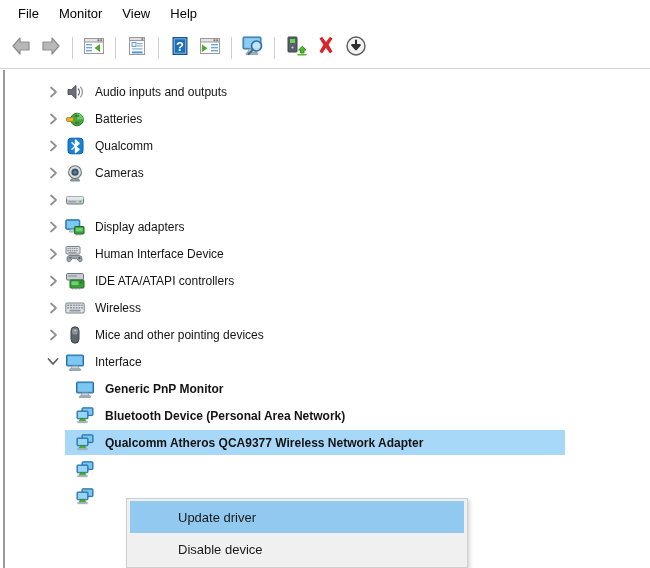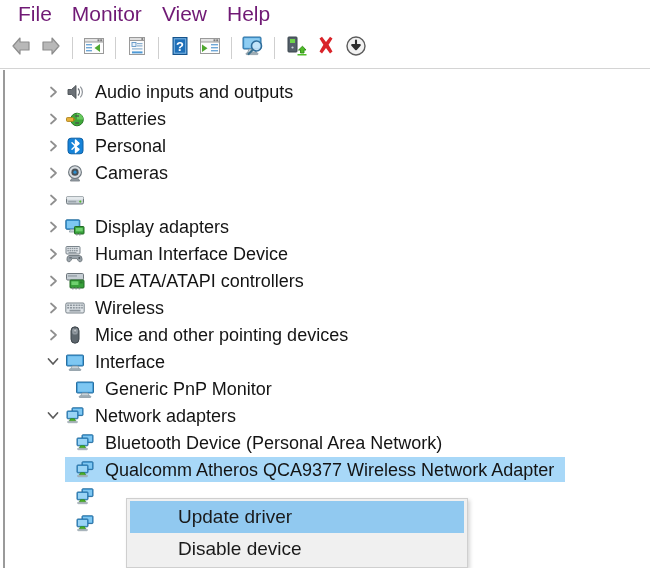--- a/index.html
+++ b/index.html
@@ -18,22 +18,22 @@
   
   .menubar {
     position: absolute; left: 0; top: 0;
     width: 650px; height: 28px;
     background: #ffffff;
     display: flex; align-items: center;
     box-sizing: border-box;
     padding-left: 8px;
   }
   .menu-item {
-    font-size: 21px;
-    color: #701a75;
+    font-size: 13px;
+    color: #000000;
     padding: 2px 10px;
     cursor: default;
     white-space: nowrap;
     line-height: 20px;
   }
 
   
   .toolbar {
     position: absolute; left: 0; top: 28px;
     width: 650px; height: 41px;
@@ -87,26 +87,26 @@
     line-height: 1;
   }
   .row .chev svg { display: block; }
   .row .ico {
     width: 24px; height: 22px;
     display: flex; align-items: center; justify-content: center;
     flex: 0 0 auto;
     margin-right: 8px;
   }
   .row .lbl {
-    font-size: 18px;
+    font-size: 12px;
     color: #141414;
     line-height: 20px;
   }
   .row.depth1 { padding-left: 38px; }
-  .row.depth2 { padding-left: 68px; }
+  .row.depth2 { padding-left: 68px; font-weight: bold; }
 
   .row.selected .hl {
     position: absolute;
     left: 60px;
     top: 1px;
     height: 25px;
     background: #a8d8f8;
     z-index: 0;
   }
   .row.selected .ico, .row.selected .lbl { position: relative; z-index: 1; }
@@ -121,21 +121,21 @@
     box-shadow: 2px 2px 4px rgba(0,0,0,0.16);
     box-sizing: border-box;
     padding: 2px 0;
     z-index: 50;
   }
   .ctx-item {
     height: 32px;
     display: flex;
     align-items: center;
     padding-left: 48px;
-    font-size: 19px;
+    font-size: 13px;
     color: #1a1a1a;
     box-sizing: border-box;
     cursor: default;
     margin: 0 3px;
   }
   .ctx-item.highlight {
     background: #91c9f0;
   }
 </style>
 </head>
@@ -318,21 +318,21 @@
         <svg width="9" height="12" viewBox="0 0 9 12">
             <path d="M2 1.5 L7 6 L2 10.5" fill="none" stroke="#8f8f8f" stroke-width="1.7" stroke-linecap="round" stroke-linejoin="round"></path>
           </svg>
       </span>
       <span class="ico">
         <svg width="20" height="18" viewBox="0 0 20 18">
           <rect x="3" y="1.2" width="15" height="15.6" rx="3" fill="#1683d8" stroke="#0c5fa5" stroke-width="1"></rect>
           <path d="M10.5 3 L14 6.6 L10.5 9.5 L10.5 3 Z M10.5 9.5 L14 12.4 L10.5 15.6 L10.5 9.5 Z M7 5.8 L13.6 12.3 M7 12.3 L13.6 5.8" fill="#ffffff" stroke="#ffffff" stroke-width="1.4" stroke-linejoin="round" stroke-linecap="round"></path>
         </svg>
       </span>
-      <span class="lbl">Personal</span>
+      <span class="lbl">Qualcomm</span>
     </div>
 
     <div class="row depth1">
       <span class="chev">
         <svg width="9" height="12" viewBox="0 0 9 12">
             <path d="M2 1.5 L7 6 L2 10.5" fill="none" stroke="#8f8f8f" stroke-width="1.7" stroke-linecap="round" stroke-linejoin="round"></path>
           </svg>
       </span>
       <span class="ico">
         <svg width="20" height="18" viewBox="0 0 20 18">
@@ -501,98 +501,80 @@
         <svg width="20" height="18" viewBox="0 0 20 18">
           <rect x="1.5" y="2" width="17" height="11" rx="1" fill="#3d9ad9" stroke="#2a6f9e" stroke-width="1"></rect>
           <rect x="2.8" y="3.2" width="14.4" height="8.6" fill="#7ec7f2"></rect>
           <path d="M7 13 L13 13 L14.4 16.2 L5.6 16.2 Z" fill="#c7d2d9" stroke="#8b9aa3" stroke-width="0.8"></path>
           <rect x="4.2" y="16" width="11.6" height="1.5" rx="0.6" fill="#adbbc4" stroke="#7f8f99" stroke-width="0.7"></rect>
         </svg>
       </span>
       <span class="lbl">Generic PnP Monitor</span>
     </div>
 
-    <div class="row depth1">
-      <span class="chev">
-        <svg width="12" height="9" viewBox="0 0 12 9">
-            <path d="M1.5 2 L6 7 L10.5 2" fill="none" stroke="#5c5c5c" stroke-width="1.7" stroke-linecap="round" stroke-linejoin="round"></path>
-          </svg>
-      </span>
+
+    <div class="row depth2">
       <span class="ico">
         <svg width="20" height="18" viewBox="0 0 20 18">
           <rect x="7" y="0.8" width="11" height="7.8" rx="0.8" fill="#3d9ad9" stroke="#2a6f9e" stroke-width="1"></rect>
           <rect x="8" y="1.8" width="9" height="5.8" fill="#7ec7f2"></rect>
           <rect x="2" y="4" width="11" height="7.8" rx="0.8" fill="#3d9ad9" stroke="#2a6f9e" stroke-width="1"></rect>
           <rect x="3" y="5" width="9" height="5.8" fill="#9ad4f5"></rect>
           <path d="M5.5 11.8 L9.5 11.8 L10.6 14.2 L4.4 14.2 Z" fill="#4fbb28" stroke="#2e8a13" stroke-width="0.8"></path>
           <rect x="2.6" y="14.2" width="9.8" height="1.5" rx="0.6" fill="#c3ccd2" stroke="#8b9aa3" stroke-width="0.7"></rect>
         </svg>
       </span>
-      <span class="lbl">Network adapters</span>
-    </div>
-
-    <div class="row depth2">
+      <span class="lbl">Bluetooth Device (Personal Area Network)</span>
+    </div>
+
+    <div class="row depth2 selected">
+      <span class="hl" style="width:500px;"></span>
       <span class="ico">
         <svg width="20" height="18" viewBox="0 0 20 18">
           <rect x="7" y="0.8" width="11" height="7.8" rx="0.8" fill="#3d9ad9" stroke="#2a6f9e" stroke-width="1"></rect>
           <rect x="8" y="1.8" width="9" height="5.8" fill="#7ec7f2"></rect>
           <rect x="2" y="4" width="11" height="7.8" rx="0.8" fill="#3d9ad9" stroke="#2a6f9e" stroke-width="1"></rect>
           <rect x="3" y="5" width="9" height="5.8" fill="#9ad4f5"></rect>
           <path d="M5.5 11.8 L9.5 11.8 L10.6 14.2 L4.4 14.2 Z" fill="#4fbb28" stroke="#2e8a13" stroke-width="0.8"></path>
           <rect x="2.6" y="14.2" width="9.8" height="1.5" rx="0.6" fill="#c3ccd2" stroke="#8b9aa3" stroke-width="0.7"></rect>
         </svg>
       </span>
-      <span class="lbl">Bluetooth Device (Personal Area Network)</span>
-    </div>
-
-    <div class="row depth2 selected">
-      <span class="hl" style="width:500px;"></span>
+      <span class="lbl">Qualcomm Atheros QCA9377 Wireless Network Adapter</span>
+    </div>
+
+    <div class="row depth2">
       <span class="ico">
         <svg width="20" height="18" viewBox="0 0 20 18">
           <rect x="7" y="0.8" width="11" height="7.8" rx="0.8" fill="#3d9ad9" stroke="#2a6f9e" stroke-width="1"></rect>
           <rect x="8" y="1.8" width="9" height="5.8" fill="#7ec7f2"></rect>
           <rect x="2" y="4" width="11" height="7.8" rx="0.8" fill="#3d9ad9" stroke="#2a6f9e" stroke-width="1"></rect>
           <rect x="3" y="5" width="9" height="5.8" fill="#9ad4f5"></rect>
           <path d="M5.5 11.8 L9.5 11.8 L10.6 14.2 L4.4 14.2 Z" fill="#4fbb28" stroke="#2e8a13" stroke-width="0.8"></path>
           <rect x="2.6" y="14.2" width="9.8" height="1.5" rx="0.6" fill="#c3ccd2" stroke="#8b9aa3" stroke-width="0.7"></rect>
         </svg>
       </span>
-      <span class="lbl">Qualcomm Atheros QCA9377 Wireless Network Adapter</span>
+      <span class="lbl"></span>
     </div>
 
     <div class="row depth2">
       <span class="ico">
         <svg width="20" height="18" viewBox="0 0 20 18">
           <rect x="7" y="0.8" width="11" height="7.8" rx="0.8" fill="#3d9ad9" stroke="#2a6f9e" stroke-width="1"></rect>
           <rect x="8" y="1.8" width="9" height="5.8" fill="#7ec7f2"></rect>
           <rect x="2" y="4" width="11" height="7.8" rx="0.8" fill="#3d9ad9" stroke="#2a6f9e" stroke-width="1"></rect>
           <rect x="3" y="5" width="9" height="5.8" fill="#9ad4f5"></rect>
           <path d="M5.5 11.8 L9.5 11.8 L10.6 14.2 L4.4 14.2 Z" fill="#4fbb28" stroke="#2e8a13" stroke-width="0.8"></path>
           <rect x="2.6" y="14.2" width="9.8" height="1.5" rx="0.6" fill="#c3ccd2" stroke="#8b9aa3" stroke-width="0.7"></rect>
         </svg>
       </span>
       <span class="lbl"></span>
     </div>
 
     <div class="row depth2">
       <span class="ico">
-        <svg width="20" height="18" viewBox="0 0 20 18">
-          <rect x="7" y="0.8" width="11" height="7.8" rx="0.8" fill="#3d9ad9" stroke="#2a6f9e" stroke-width="1"></rect>
-          <rect x="8" y="1.8" width="9" height="5.8" fill="#7ec7f2"></rect>
-          <rect x="2" y="4" width="11" height="7.8" rx="0.8" fill="#3d9ad9" stroke="#2a6f9e" stroke-width="1"></rect>
-          <rect x="3" y="5" width="9" height="5.8" fill="#9ad4f5"></rect>
-          <path d="M5.5 11.8 L9.5 11.8 L10.6 14.2 L4.4 14.2 Z" fill="#4fbb28" stroke="#2e8a13" stroke-width="0.8"></path>
-          <rect x="2.6" y="14.2" width="9.8" height="1.5" rx="0.6" fill="#c3ccd2" stroke="#8b9aa3" stroke-width="0.7"></rect>
-        </svg>
-      </span>
-      <span class="lbl"></span>
-    </div>
-
-    <div class="row depth2">
-      <span class="ico">
         
       </span>
       <span class="lbl"></span>
     </div>
 
   </div>
 </div>
 
 <div class="ctxmenu">
   <div class="ctx-item highlight">

